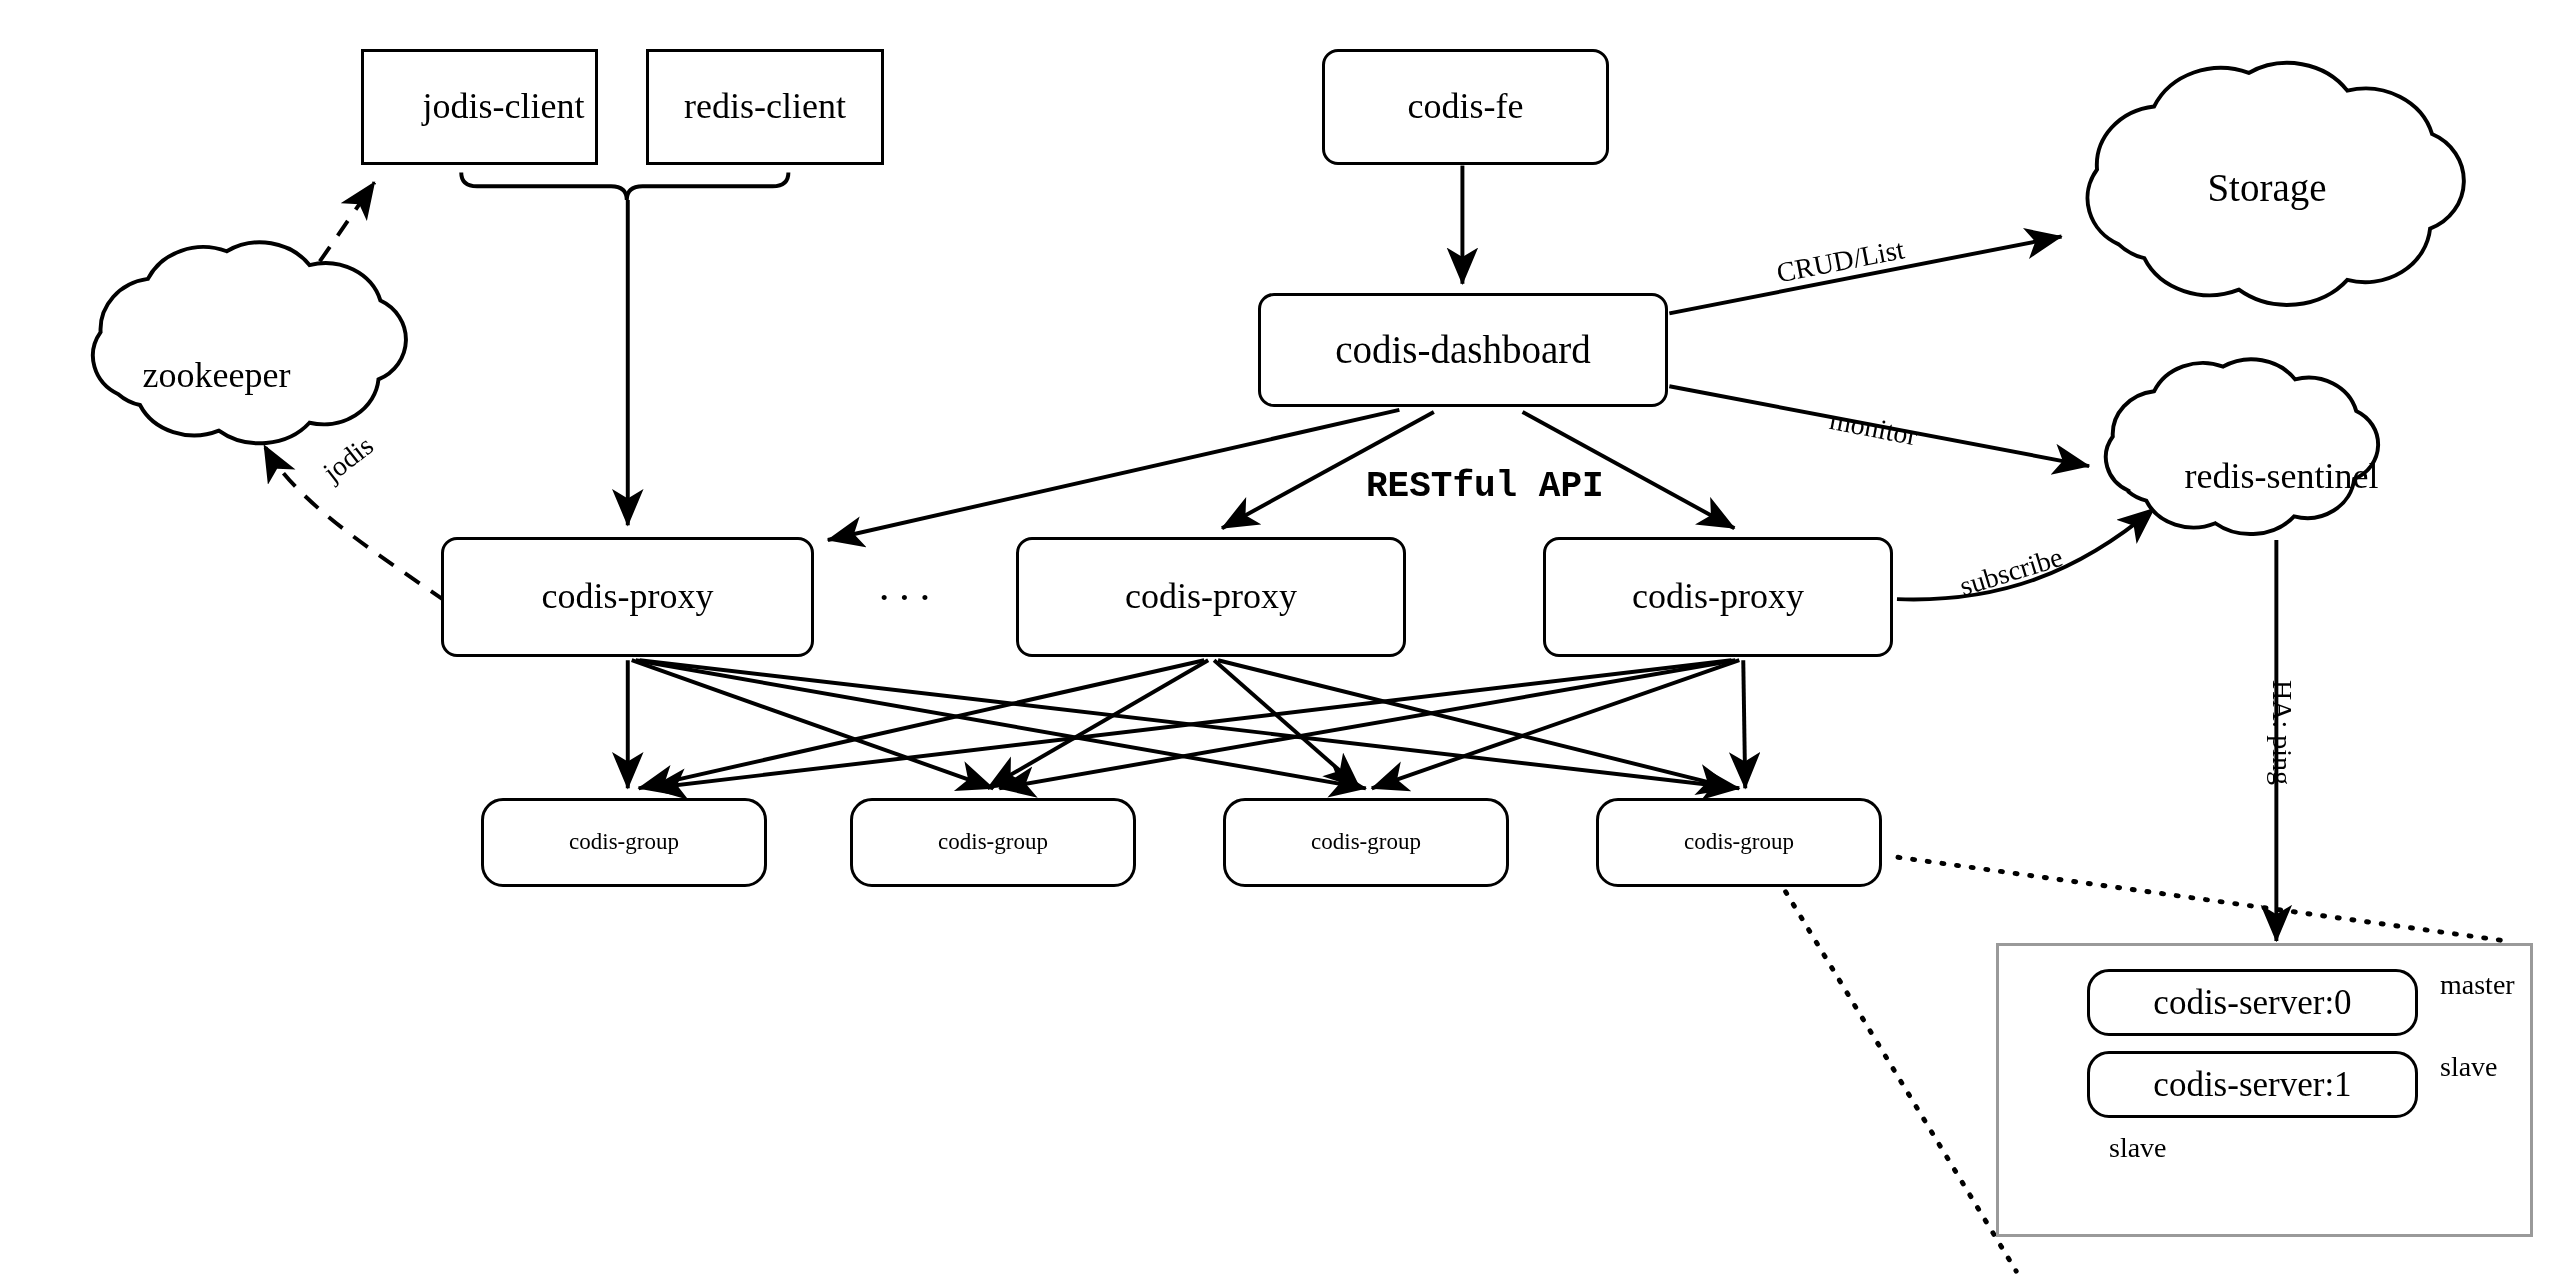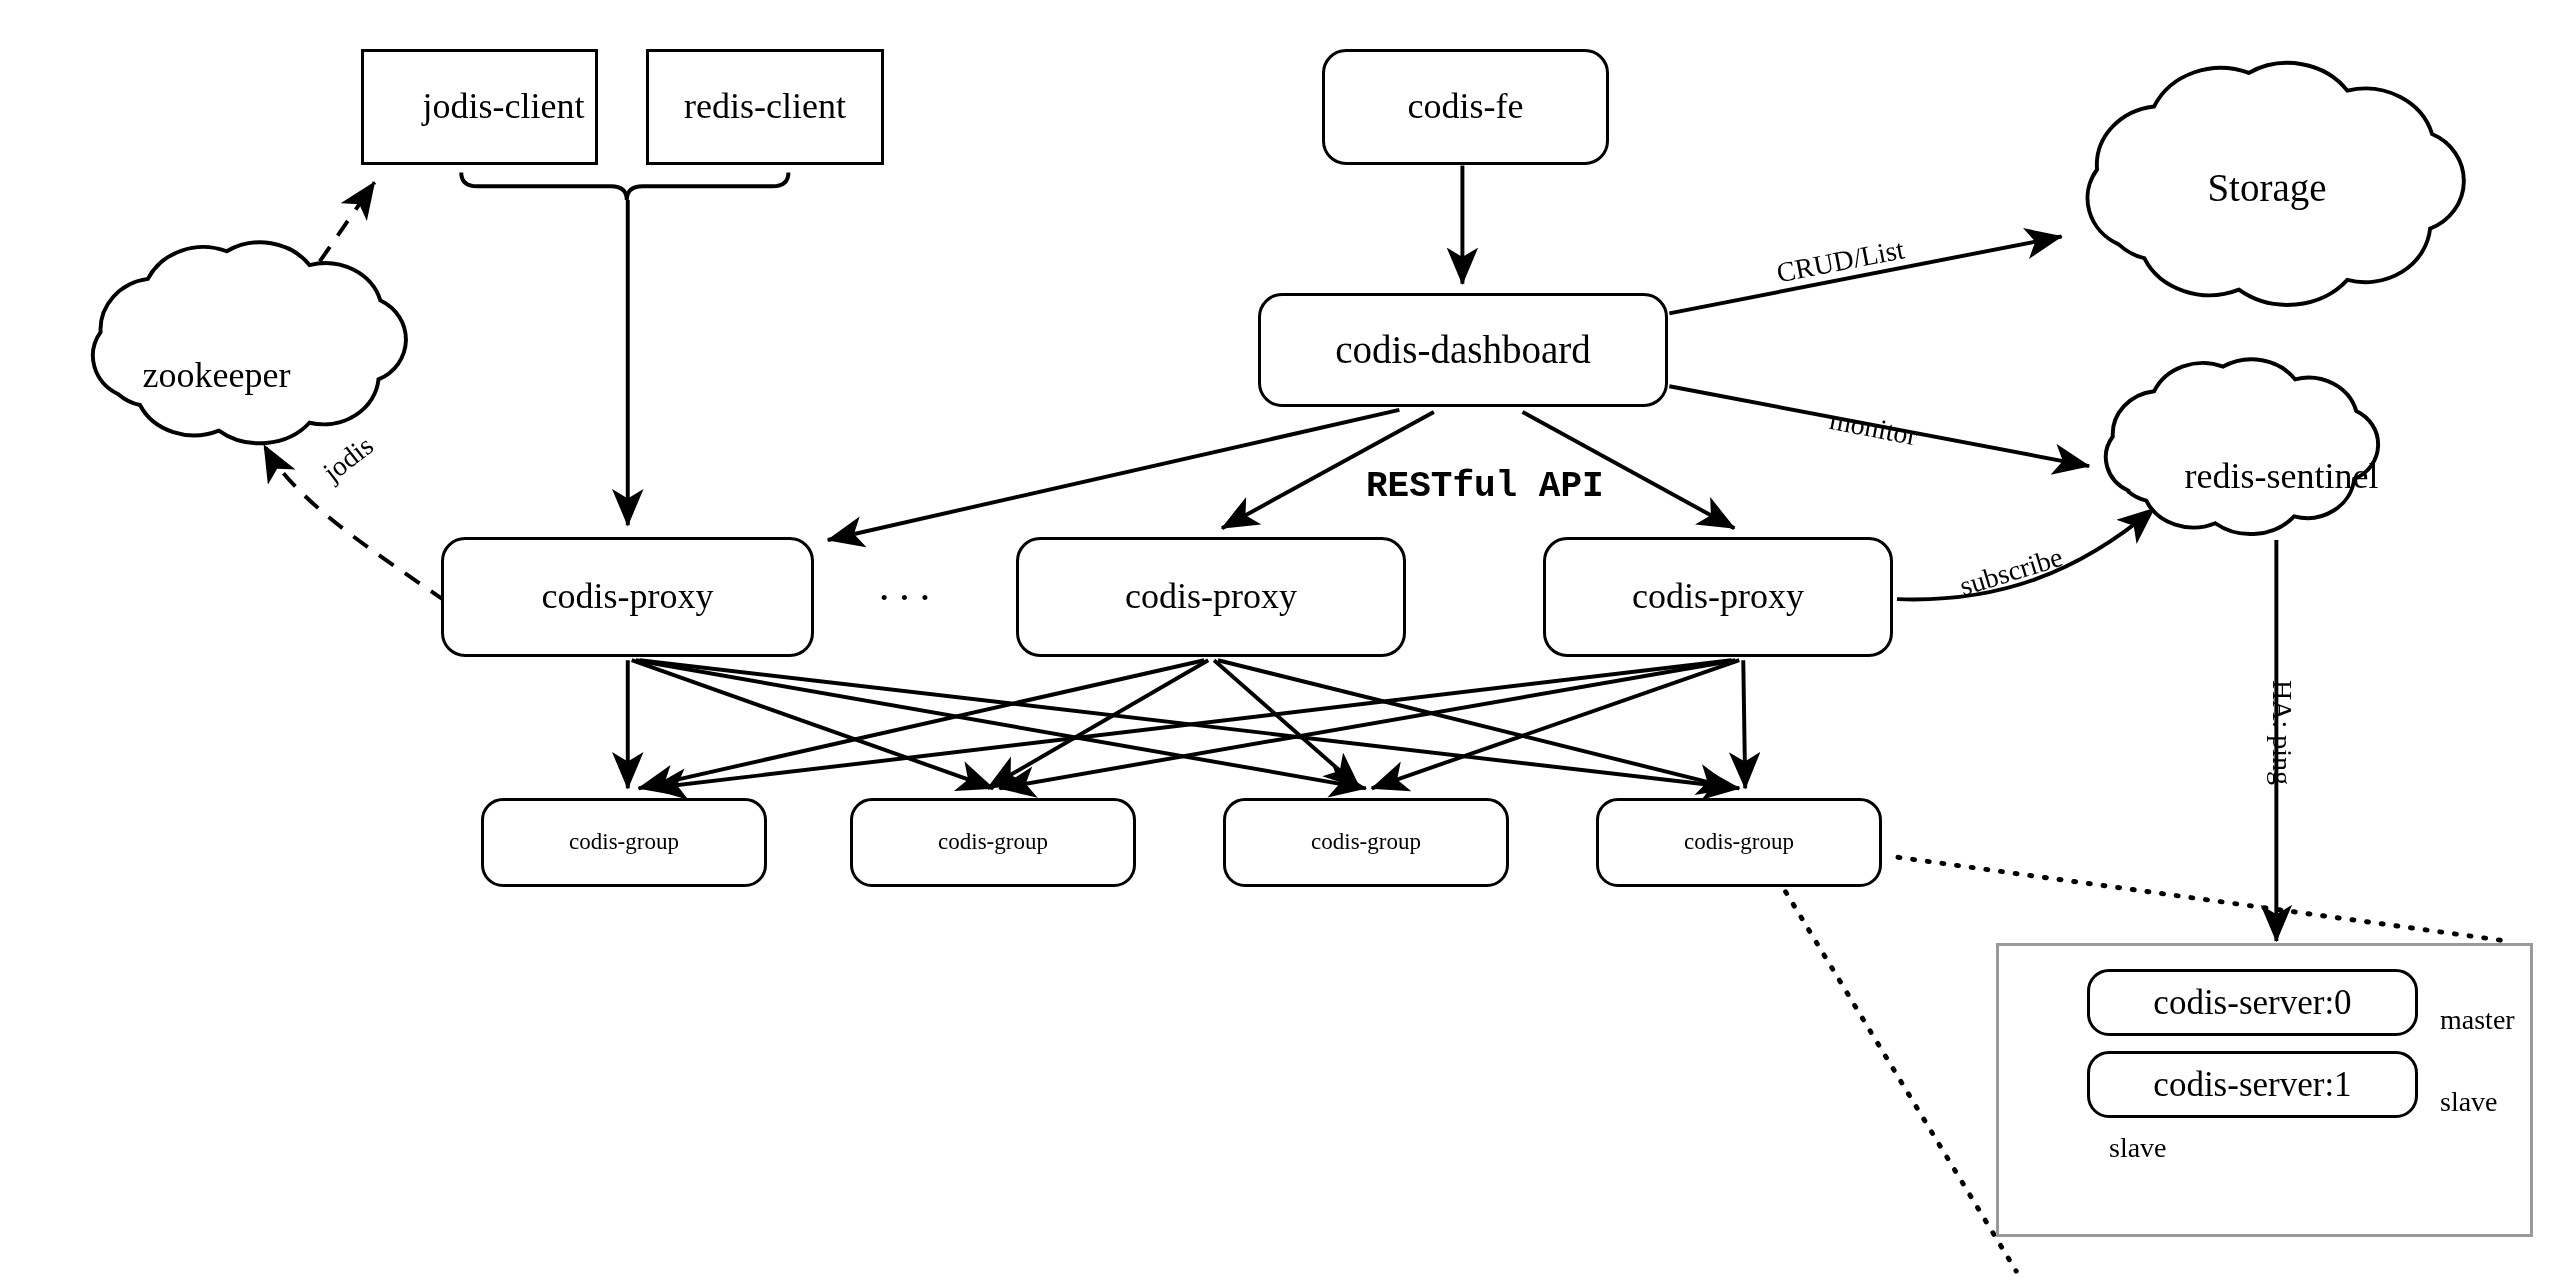--- a/index.html
+++ b/index.html
@@ -34,21 +34,21 @@
     color: #000000;
     text-align: center;
     line-height: 1.05;
   }
   .node-sharp {
     border: 3px solid #000000;
     border-radius: 0;
   }
   .node-round {
     border: 3px solid #000000;
-    border-radius: 24px;
+    border-radius: 16px;
   }
   .node-round-sm {
     border: 3px solid #000000;
     border-radius: 22px;
   }
   .t-lg { font-size: 39px; }
   .t-md { font-size: 36px; }
   .t-sm { font-size: 23px; }
   .cloud-label {
     position: absolute;
@@ -74,21 +74,21 @@
   }
   .group-frame {
     position: absolute;
     box-sizing: border-box;
     border: 3px solid #9a9a9a;
     background: #ffffff;
   }
   .server-row {
     position: absolute;
     display: flex;
-    align-items: flex-end;
+    align-items: flex-start;
     padding-left: 32px;
   }
   .server-box {
     box-sizing: border-box;
     border: 3px solid #000000;
     border-radius: 22px;
     background: #ffffff;
     display: flex;
     align-items: center;
     justify-content: center;

